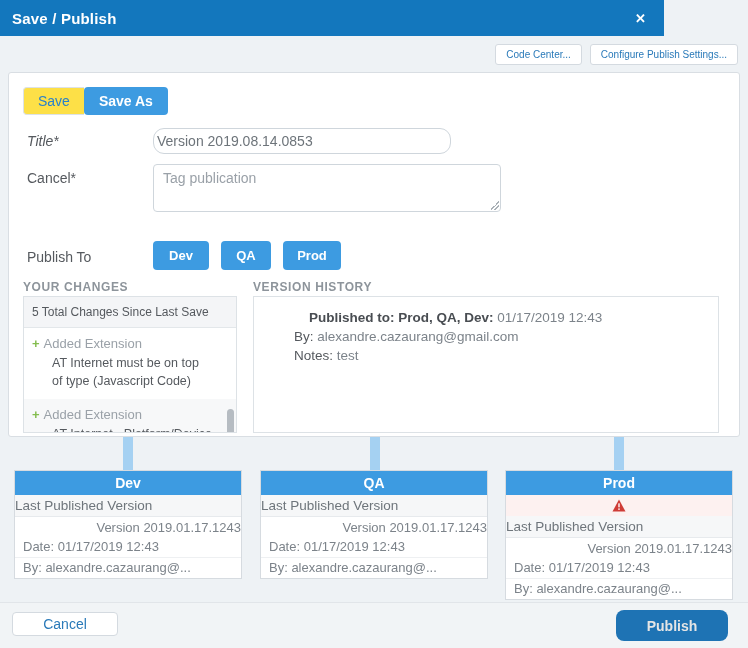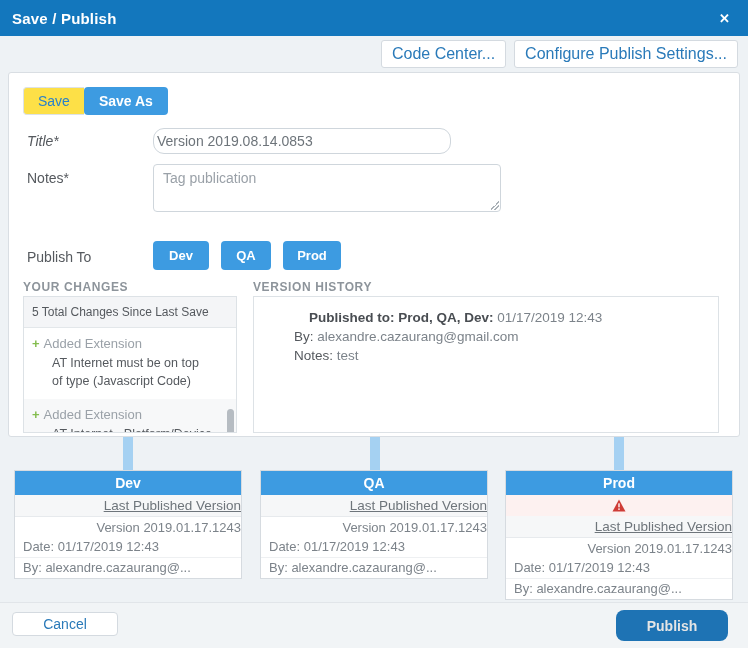--- a/index.html
+++ b/index.html
@@ -8,37 +8,37 @@
     font-family: "Liberation Sans", sans-serif;
     background: #eef2f5;
     color: #55595e;
     position: relative;
     overflow: hidden;
   }
   .stage { position:absolute; inset:0; width:748px; height:648px; }
 
   
   .modal-header {
-    position:absolute; left:0; top:0; width:748px; height:36px;
+    position:absolute; left:0; top:0; width:664px; height:36px;
     background:#1377bd; color:#fff;
     display:flex; align-items:center; justify-content:space-between;
     padding:16px 12px;
   }
   .modal-title { font-size:15px; font-weight:bold; letter-spacing:.2px; }
   .close-btn { color:#fff; font-size:13px; font-weight:bold; cursor:pointer; padding:2px 6px; }
 
   
   .toolbar {
     position:absolute; left:0; top:36px; width:748px; height:36px;
     display:flex; align-items:center; justify-content:flex-end; gap:8px;
     padding-right:10px;
   }
   .ghost-btn {
     background:#fff; border:1px solid #d4dae0; border-radius:3px;
-    color:#2a7ab9; font-size:16px; padding:4px 10px; cursor:pointer;
+    color:#2a7ab9; font-size:10px; padding:4px 10px; cursor:pointer;
     font-family:"Liberation Sans",sans-serif;
   }
 
   
   .panel {
     position:absolute; left:8px; top:72px; width:732px; height:365px;
     background:#fff; border:1px solid #d9dee3; border-radius:3px;
   }
   .tabs { position:absolute; left:14px; top:14px; display:flex; }
   .tab {
@@ -125,22 +125,22 @@
   .card-header {
     background:#3d9be1; color:#fff; font-weight:bold; font-size:14px;
     text-align:center; padding:4px 0;
   }
   .card-warning {
     background:#fdf1f0; color:#cf3c36; font-size:13.5px; text-align:center;
     padding:4px 0; display:flex; align-items:center; justify-content:center; gap:6px;
   }
   .warning-icon { width:14px; height:13px; display:inline-block; }
   .card-lpv {
-    background:#f6f7f8; color:#6e757b; font-size:13.5px; text-align:right;
-    padding:3px 0; border-bottom:1px solid #e7eaed;text-decoration:underline;
+    background:#f6f7f8; color:#6e757b; font-size:13.5px; text-align:left;
+    padding:3px 0; border-bottom:1px solid #e7eaed;
   }
   .card-version { color:#7c838a; font-size:13px; text-align:right; padding:3px 0 2px; }
   .card-line { color:#7c838a; font-size:13px; padding:2px 8px 3px; }
   .card-line.bordered { border-top:1px solid #eef0f2; }
 
   
   .footer {
     position:absolute; left:0; top:602px; width:748px; height:46px;
     background:#f1f4f6; border-top:1px solid #e1e5e9;
   }
@@ -175,21 +175,21 @@
   <div class="panel">
 
     <div class="tabs">
       <div class="tab">Save</div>
       <div class="tab active">Save As</div>
     </div>
 
     <label class="field-label" style="top:60px;font-style:italic;">Title*</label>
     <input class="title-input" type="text" value="Version 2019.08.14.0853" style="">
 
-    <label class="field-label" style="top:97px;">Notes*</label>
+    <label class="field-label" style="top:97px;">Cancel*</label>
     <div class="notes-wrap">
       <textarea class="notes-input" style="">Tag publication</textarea>
       <div class="resize-grip"></div>
     </div>
 
     <label class="field-label" style="top:176px;">Publish To</label>
     <div class="publish-to-row">
       <button class="env-btn dev">Dev</button>
       <button class="env-btn qa">QA</button>
       <button class="env-btn prod">Prod</button>

